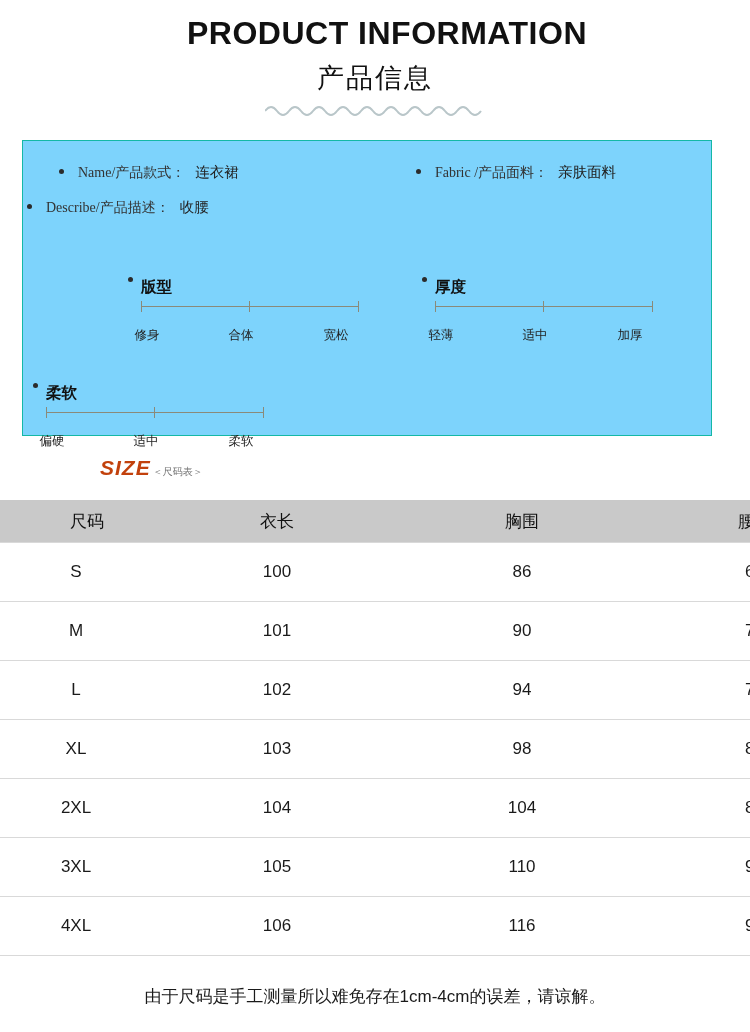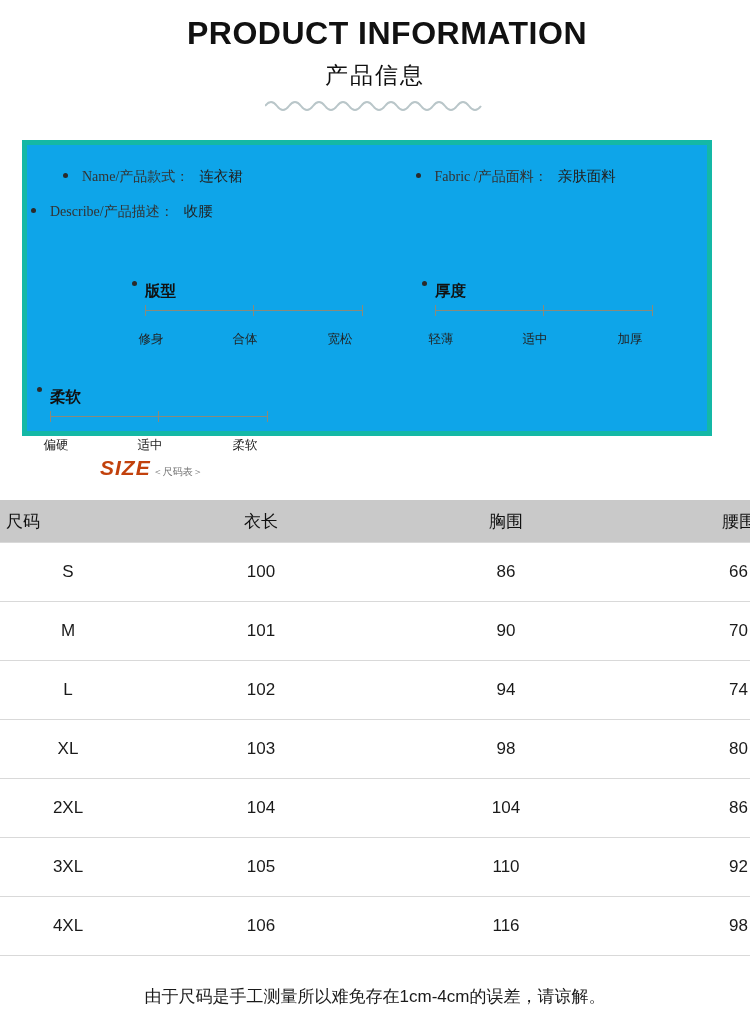--- a/index.html
+++ b/index.html
@@ -27,41 +27,41 @@
     font-weight: bold;
     font-size: 32px;
     letter-spacing: 0.5px;
     color: #111;
     padding-top: 14px;
     line-height: 1.2;
     margin-left: 24px;
   }
   .title-cn {
     text-align: center;
-    font-size: 23px;
+    font-size: 27px;
     color: #111;
     margin-top: 8px;
     letter-spacing: 2px;
   }
   .wave-wrap {
     display: flex;
     justify-content: center;
     margin-top: 6px;
   }
 
   
   .info-box {
     position: absolute;
     left: 22px;
     top: 140px;
     width: 690px;
     height: 296px;
-    border: 5px solid #14b8a6;
+    border: 1px solid #14b8a6;
     box-sizing: border-box;
-    background: #0ea5e9;
+    background: #7dd3fc;
   }
   .info-rows {
     position: absolute;
     left: 0;
     top: 22px;
     width: 100%;
   }
   .info-row {
     display: flex;
     width: 100%;
@@ -209,21 +209,21 @@
     font-size: 17px;
     color: #111;
     height: 42px;
     border-top: none;
     border-bottom: none;
   }
   .col-a { width: 130px; text-align: center; }
   .col-b { width: 250px; text-align: center; }
   .col-c { width: 240px; text-align: center; }
   .col-d { width: 130px; text-align: center; }
-  thead .col-a { text-align: left; padding-left: 6px; }
+  thead .col-a { text-align: center; padding-left: 22px; }
   thead .col-d { text-align: right; padding-right: 22px; }
   tbody .col-d { text-align: right; padding-right: 30px; }
   tbody .col-a { text-align: center; }
 
   .note {
     position: absolute;
     left: 0;
     top: 985px;
     width: 750px;
     text-align: center;

